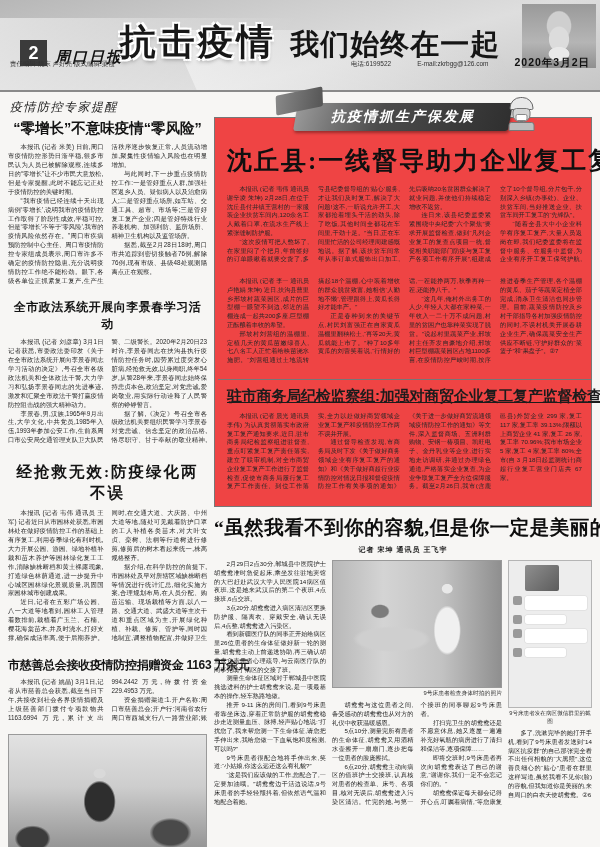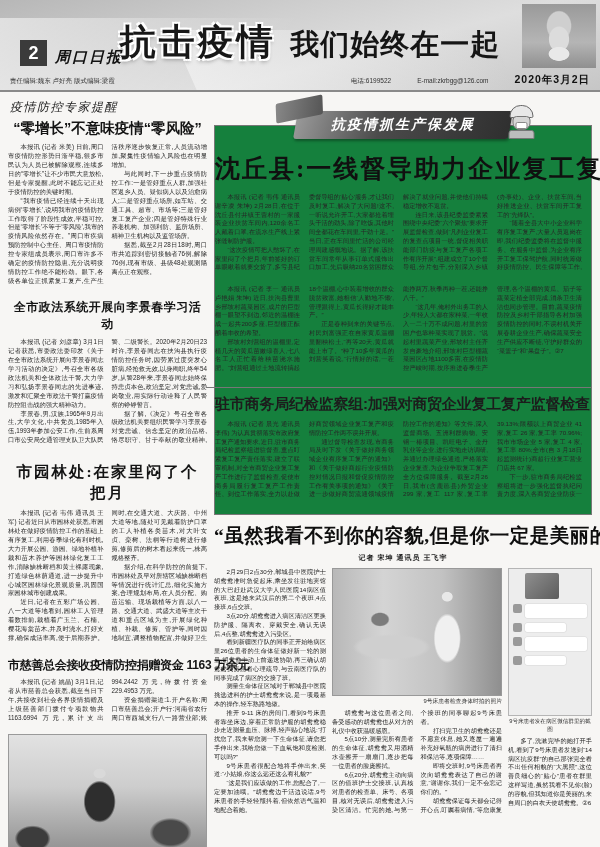--- a/index.html
+++ b/index.html
@@ -26,21 +26,21 @@
     font-family:"Liberation Sans",sans-serif;
     text-shadow:-2px -2px 0 #fff,2px -2px 0 #fff,-2px 2px 0 #fff,2px 2px 0 #fff,0 3px 4px rgba(0,0,0,.35); }
   .bigtitle .t2 { font-family:Liberation Sans, sans-serif; font-size:29px; font-weight:bold;
     color:#151515; margin-left:10px; letter-spacing:1px; }
   .nursephoto { position:absolute; right:4px; top:4px; width:74px; height:64px; z-index:4;
     background:
       radial-gradient(ellipse 18px 12px at 50% 78%, #e9e9e9 55%, transparent 60%),
       radial-gradient(ellipse 16px 20px at 50% 55%, #dcdcdc 60%, transparent 66%),
       radial-gradient(ellipse 20px 24px at 50% 34%, #cfcfcf 58%, transparent 64%),
       linear-gradient(180deg,#9a9a9a,#b5b5b5 60%,#8f8f8f); }
-  .meta { position:absolute; left:0; right:0; bottom:3px; display:flex; align-items:baseline; z-index:5;
+  .meta { position:absolute; left:0; right:0; bottom:20px; display:flex; align-items:baseline; z-index:5;
     padding:0 10px; font-size:6.5px; color:#333; }
   .meta .editors { flex:0 0 auto; }
   .meta .spacer { flex:1; }
   .meta .phone,.meta .email { margin-right:26px; }
   .meta .date { font-size:10.5px; font-weight:bold; color:#111; letter-spacing:1px; }
 
   
   .content { display:flex; gap:7px; padding:5px 8px 0 8px; }
   .leftcol { width:199px; flex:0 0 199px; }
   .rightcol { flex:1; min-width:0; }
@@ -63,21 +63,21 @@
   .photo-donation { margin-top:4px; height:150px; border:1px solid #9a9a9a;
     background:
       radial-gradient(ellipse 26px 34px at 46% 45%, #2e2e2e 55%, transparent 62%),
       radial-gradient(ellipse 10px 8px at 46% 26%, #d9d9d9 55%, transparent 65%),
       radial-gradient(ellipse 30px 22px at 12% 70%, #3c3c3c 50%, transparent 60%),
       radial-gradient(ellipse 34px 24px at 82% 66%, #4a4a4a 50%, transparent 62%),
       radial-gradient(ellipse 120px 26px at 50% 88%, #5a5a5a 60%, transparent 70%),
       linear-gradient(180deg,#e2e2e2 0%,#cdcdcd 35%,#9d9d9d 70%,#787878 100%); }
 
   
-  .bigbox { position:relative; border:1.5px solid #777; margin-top:28px; padding:20px 9px 6px 0; background:#15803d; }
+  .bigbox { position:relative; border:1.5px solid #777; margin-top:20px; padding:20px 9px 6px 12px; background:#ef4444; }
   .ribbon { position:absolute; top:-15px; left:50%; transform:translateX(-50%); width:215px; height:28px;
     display:flex; align-items:center; justify-content:center; z-index:2; }
   .ribbon .band { position:absolute; inset:0; background:linear-gradient(100deg,#9a9a9a,#4b4b4b 40%,#2f2f2f);
     transform:skewX(-10deg); border-radius:3px; box-shadow:1px 2px 3px rgba(0,0,0,.35); }
   .ribbon .band::before { content:""; position:absolute; left:-22px; top:-12px; width:46px; height:20px;
     background:linear-gradient(100deg,#888,#555); transform:rotate(-12deg); border-radius:2px; }
   .ribbon .txt { position:relative; color:#fff; font-family:"Liberation Serif","DejaVu Serif",serif;
     font-weight:bold; font-style:italic; font-size:14px; letter-spacing:2px; z-index:2; }
   .worker-icon { position:absolute; right:-26px; top:-6px; width:30px; height:34px; z-index:3; }
   .worker-icon .helmet { position:absolute; left:3px; top:0; width:24px; height:13px; background:#e8e8e8;
@@ -89,21 +89,21 @@
   .worker-icon .bodyv { position:absolute; left:2px; top:25px; width:26px; height:9px; background:#bdbdbd;
     border:1px solid #777; border-radius:3px 3px 0 0; }
 
   .h-b1 { font-family:"Liberation Serif","DejaVu Serif",serif; font-size:25px; font-weight:600;
     letter-spacing:2px; text-align:center; color:#101010; margin:6px 0 8px; white-space:nowrap; }
   .bB1 { height:86px; margin-bottom:6px; }
   .h-b2 { font-family:"Liberation Serif","DejaVu Serif",serif; font-size:19px; font-weight:bold;
     letter-spacing:1px; text-align:center; color:#101010; margin:6px 0 7px; white-space:nowrap; }
   .bB2 { height:96px; margin-bottom:6px; }
   .sec-b3 { border-top:1.5px solid #777; margin:0 -9px; padding:5px 9px 2px; }
-  .h-b3 { font-size:15px; font-weight:900; text-align:right; letter-spacing:-.2px; margin:2px 0 6px; white-space:nowrap; }
+  .h-b3 { font-size:15px; font-weight:900; text-align:right; letter-spacing:-.2px; margin:2px 0 6px; white-space:nowrap;text-decoration:underline; }
   .bB3 { height:86px; }
 
   
   .story { margin-top:7px; }
   .h-story { font-family:"Liberation Serif","DejaVu Serif",serif; font-size:19.5px; font-weight:bold;
     text-align:center; letter-spacing:.5px; color:#0e0e0e; white-space:nowrap; }
   .h-story-sub { font-family:"Liberation Serif","DejaVu Serif",serif; font-size:11.5px; font-weight:bold;
     font-style:italic; text-align:center; margin-top:4px; letter-spacing:2px; }
   .story-byline { font-size:7px; font-weight:bold; text-align:center; margin:4px 0 5px; letter-spacing:1px; }
   .storygrid { display:flex; gap:6px; }
@@ -169,21 +169,21 @@
       <article>
         <h2 class="headline h-a2">全市政法系统开展向李景春学习活动</h2>
         <div class="body2 bA2">
             <p>本报讯 (记者 刘彦章) 3月1日记者获悉,市委政法委印发《关于在全市政法系统开展向李景春同志学习活动的决定》,号召全市各级政法机关和全体政法干警,大力学习和弘扬李景春同志的先进事迹,激发和汇聚全市政法干警打赢疫情防控阻击战的强大精神动力。</p>
             <p>李景春,男,汉族,1965年9月出生,大学文化,中共党员,1985年入伍,1993年参加公安工作,生前系周口市公安局交通管理支队卫大队民警、二级警长。2020年2月20日23时许,李景春同志在扶沟县执行疫情防控任务时,因劳累过度突发心脏病,经抢救无效,以身殉职,终年54岁,从警28年来,李景春同志始终保持忠贞本色,政治坚定,对党忠诚,爱岗敬业,用实际行动诠释了人民警察的铮铮誓言。</p>
             <p>据了解,《决定》号召全市各级政法机关要组织民警学习李景春对党忠诚、信念坚定的政治品格,恪尽职守、甘于奉献的敬业精神,情系群众、为民爱民的公仆情怀,无私无畏、冲锋在前的斗争精神。《决定》要求,全市各级政法机关要以开展向李景春同志学习活动为契机,坚定理想信念,坚守职责使命,勇于担当作为,不忘初心、牢记使命,以对党和人民极端负责的态度和行动自觉,全力打赢疫情防控、维护社会稳定各项硬仗。②6</p>
           </div>
       </article>
 
       <article>
-        <h2 class="headline h-a3">市园林处:在家里闷了个把月</h2>
+        <h2 class="headline h-a3">经抢救无效:防疫绿化两不误</h2>
         <div class="body2 bA3">
             <p>本报讯 (记者 韦伟 通讯员 王军) 记者近日从市园林处获悉,市园林处在做好疫情防控工作的基础上有序复工,利用春季绿化有利时机,大力开展公园、游园、绿地补植补栽和苗木养护等园林绿化复工工作,消除缺株断档和黄土裸露现象,打造绿色林荫通道,进一步提升中心城区园林绿化景观质量,巩固国家园林城市创建成果。</p>
             <p>近日,记者在五彩广场公园、八一大道等地看到,园林工人管理着数排前,栽植着广玉兰、石楠、樱花海棠苗木,并及时浇水,打好支撑,确保成活率高,便于后期养护。同时,在交通大道、大庆路、中州大道等地,随处可见戴着防护口罩的工人补植各类苗木,对大叶女贞、栾树、法桐等行道树进行修剪,修剪后的树木看起来统一,株高规格整齐。</p>
             <p>据介绍,在科学防控的前提下,市园林处及早对所辖区域缺株断档等情况进行统计汇总,细化实施方案,合理规划布局,在人员分配、购苗运输、现场栽植等方面,以八一路、交通大道、武盛大道等主次干道和重点区域为主,开展绿化种植、补栽、修剪、管护等,同时因地制宜,调整植物配置,并做好卫生保洁、绿化设施维修养护管理,对道路、绿地、广场园林、垃圾、杂草、枯枝落叶等垃圾及时清理打扫并消毒,确保疫情防控和园林绿化环境保障安全两不误。</p>
           </div>
       </article>
 
       <article>
         <h2 class="headline h-a4">市慈善总会接收疫情防控捐赠资金 1163 万余元</h2>
         <div class="body2 bA4">

